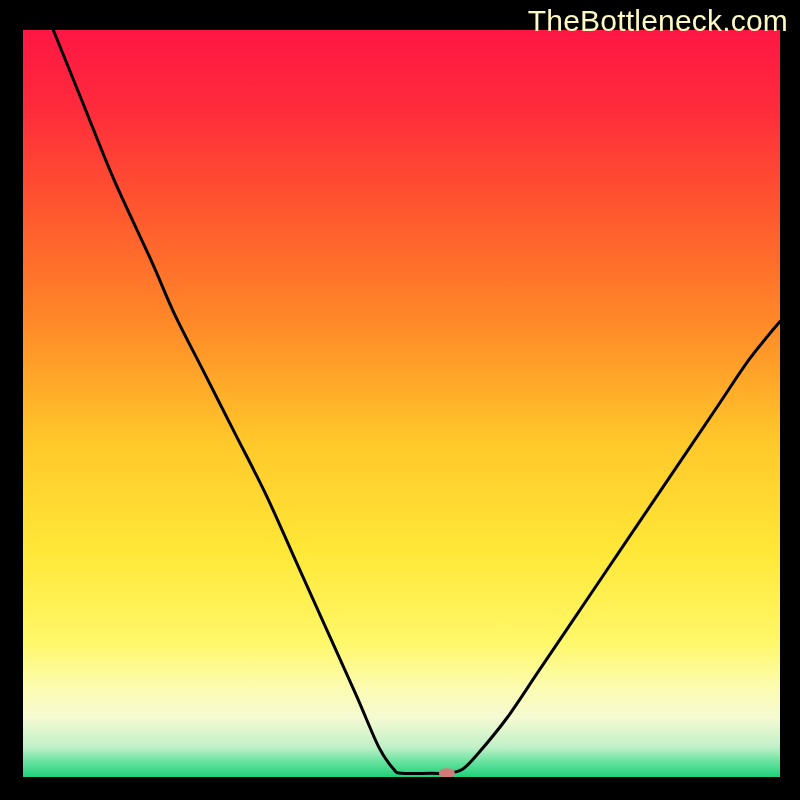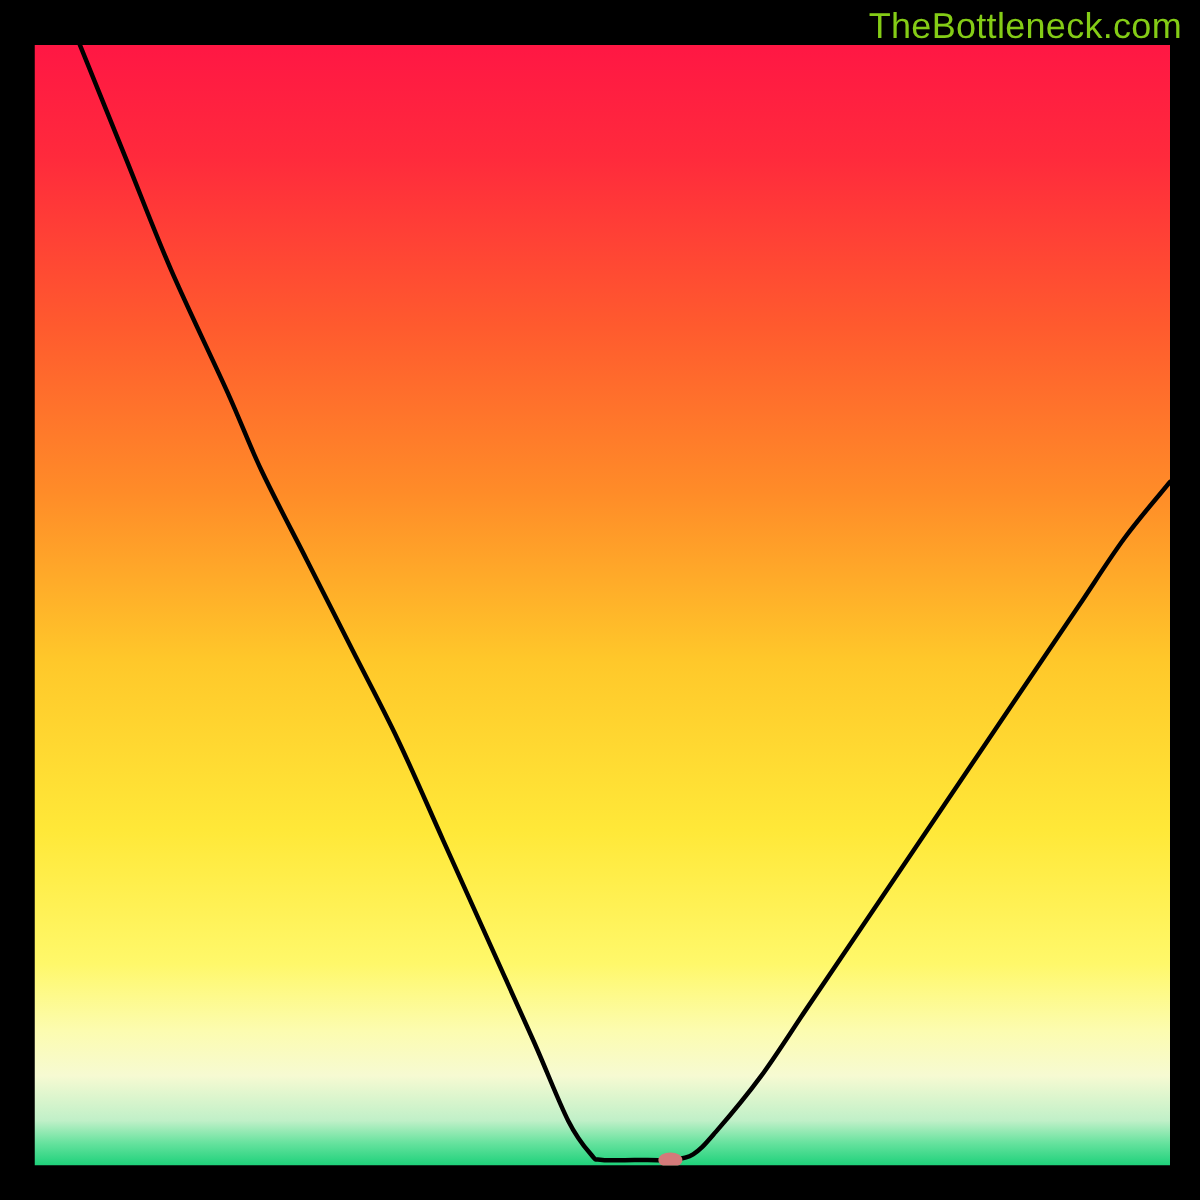--- a/index.html
+++ b/index.html
@@ -8,23 +8,23 @@
     height: 800px;
     background: #000;
     position: relative;
     font-family: Arial, Helvetica, sans-serif;
     overflow: hidden;
   }
   .watermark {
     position: absolute;
     top: 4px;
     right: 12px;
-    font-size: 24px;
+    font-size: 30px;
     font-weight: 500;
-    color: #84cc16;
+    color: #fef9c3;
     letter-spacing: 0.2px;
     z-index: 10;
   }
   .plot-area {
     position: absolute;
     left: 23px;
     top: 30px;
     width: 757px;   
     height: 747px;  
   }

